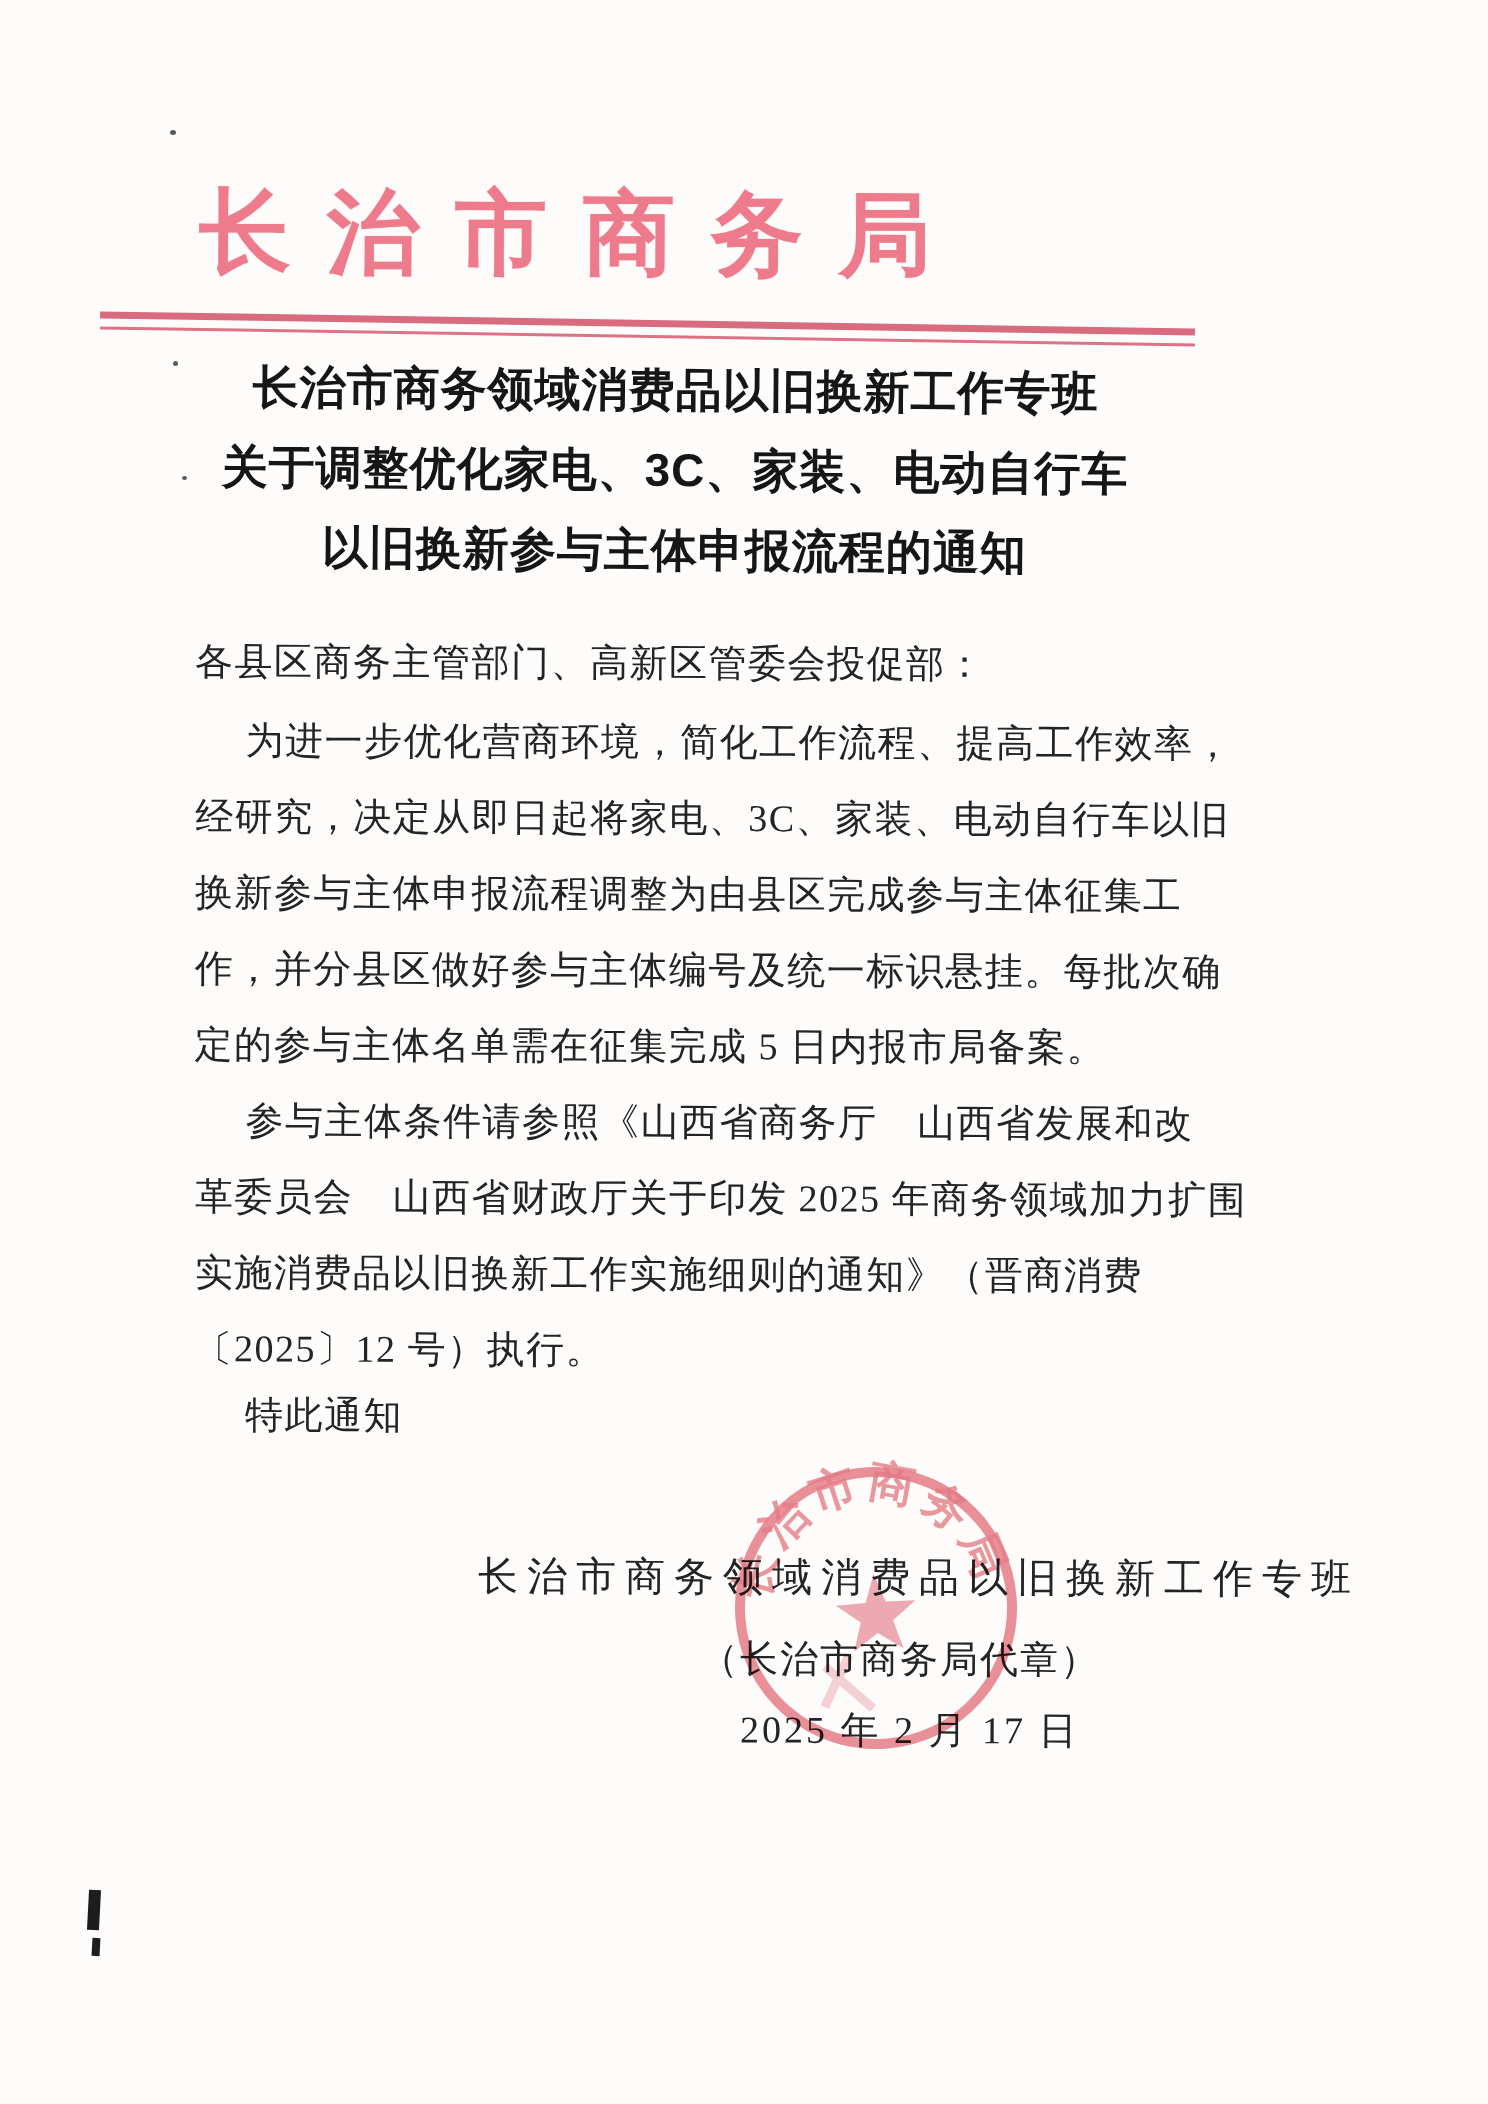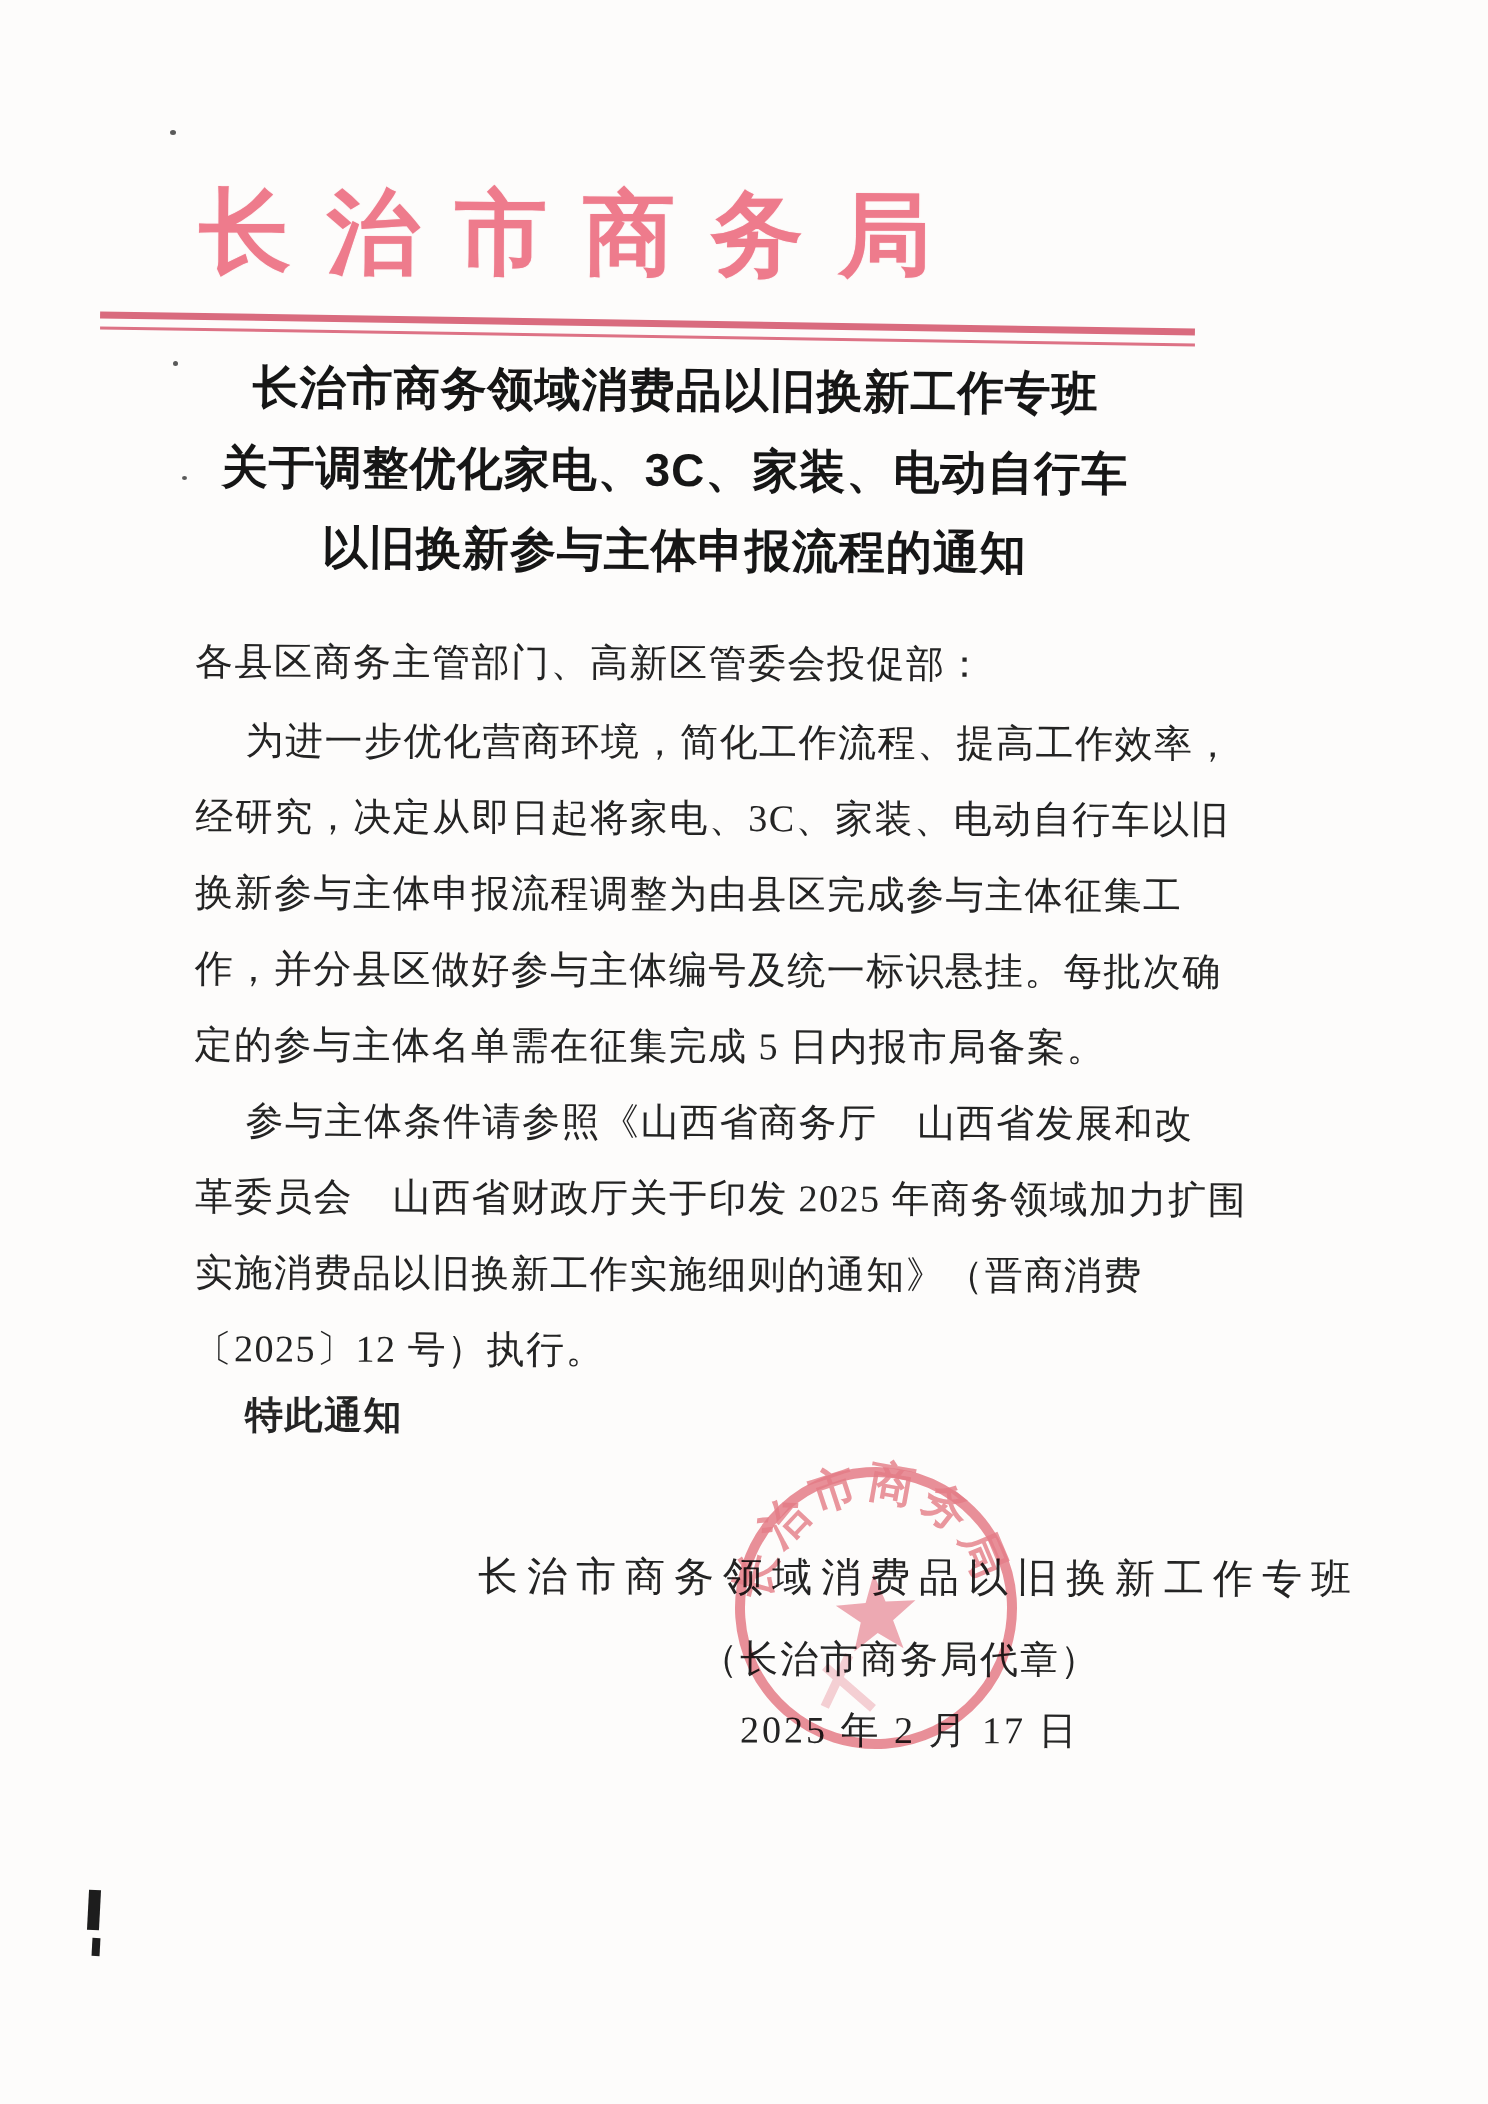--- a/index.html
+++ b/index.html
@@ -32,21 +32,21 @@
     transform:rotate(.45deg);
   }
   
   .bodytext{font-size:38px;letter-spacing:1.5px;color:#242424;}
   .recipient{position:absolute;top:636px;left:195px;width:1060px;line-height:54px;transform:rotate(.2deg);}
   .para{position:absolute;left:195px;width:1045px;transform:rotate(.2deg);}
   .para .bline{height:76px;line-height:60px;white-space:nowrap;}
   .indent{padding-left:50px;}
   #p1{top:712px;}
   #p2{top:1092px;}
-  .closing{position:absolute;top:1388px;left:245px;line-height:54px;transform:rotate(.2deg);font-weight:bold;}
+  .closing{position:absolute;top:1388px;left:245px;line-height:54px;transform:rotate(.2deg);}
   
   .sig-org{position:absolute;top:1550px;left:478px;font-size:40px;letter-spacing:9px;white-space:nowrap;transform:rotate(.2deg);}
   .sig-note{position:absolute;top:1634px;left:700px;width:370px;text-align:center;font-size:38px;letter-spacing:2px;white-space:nowrap;transform:rotate(.2deg);}
   .sig-date{position:absolute;top:1705px;left:740px;font-size:38px;letter-spacing:3px;white-space:nowrap;transform:rotate(.2deg);}
   
   .seal{position:absolute;top:1458px;left:726px;width:300px;height:300px;
         mix-blend-mode:multiply;opacity:.92;transform:rotate(-4deg);}
   
   .speck{position:absolute;background:#5a5a5a;border-radius:50%;}
   .mark{position:absolute;background:#1d1d1d;}

